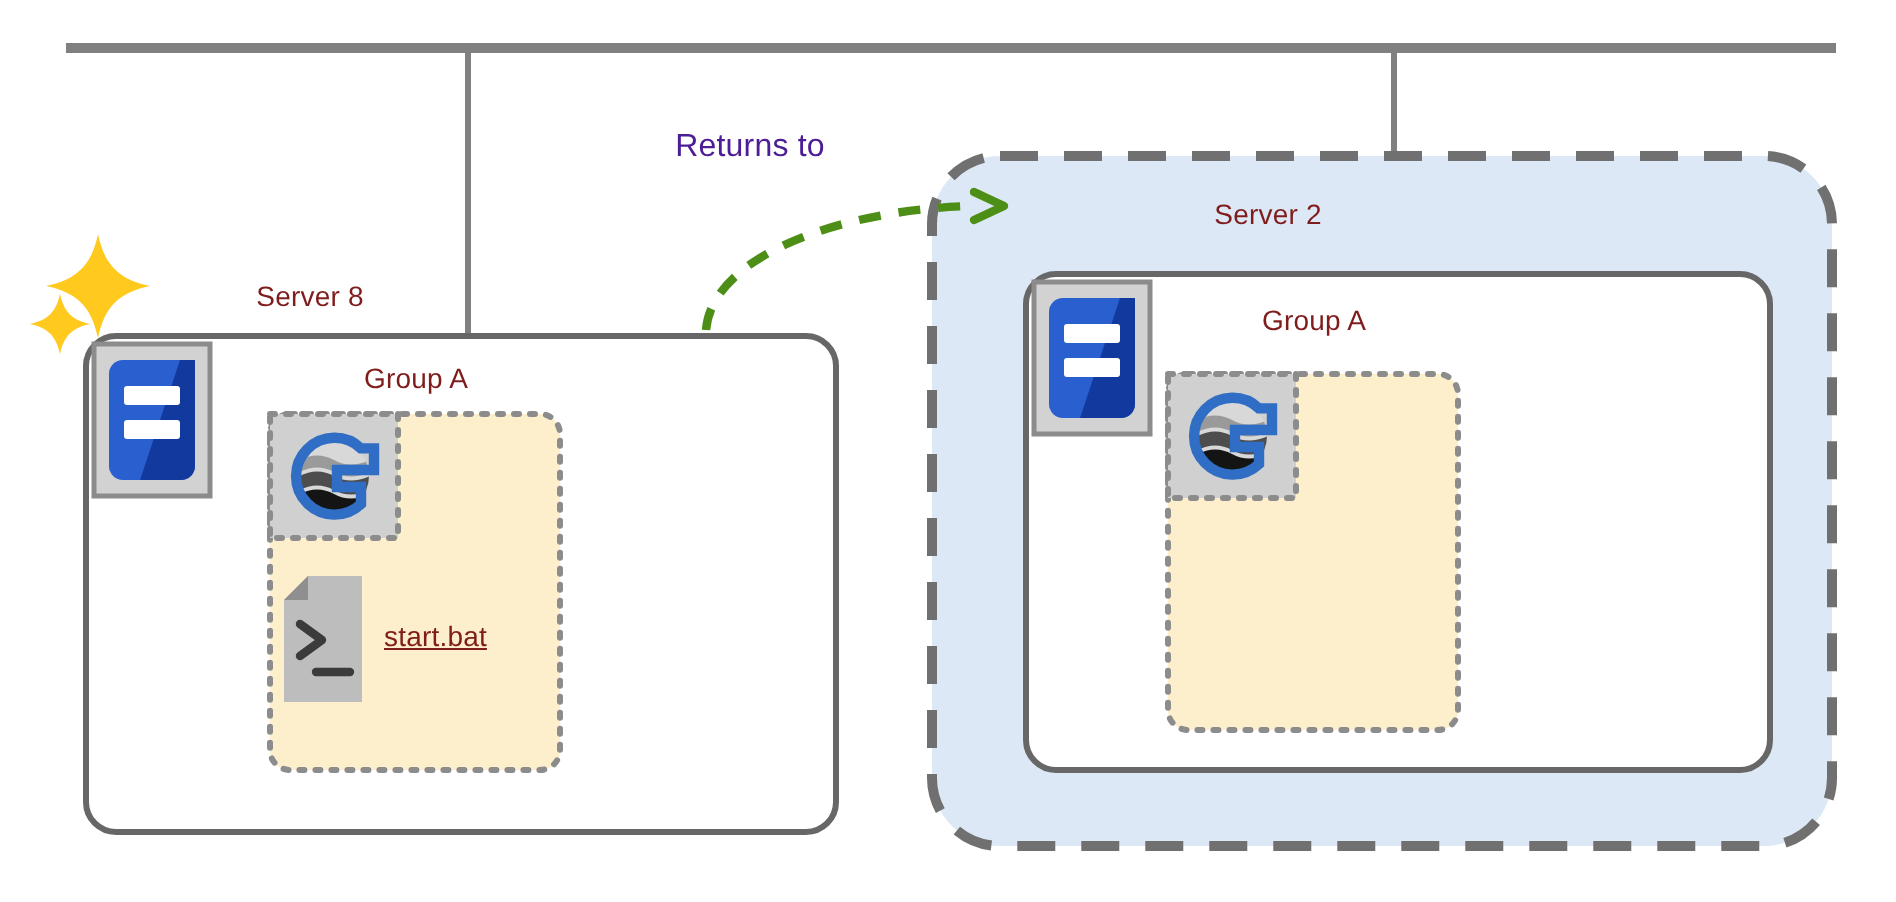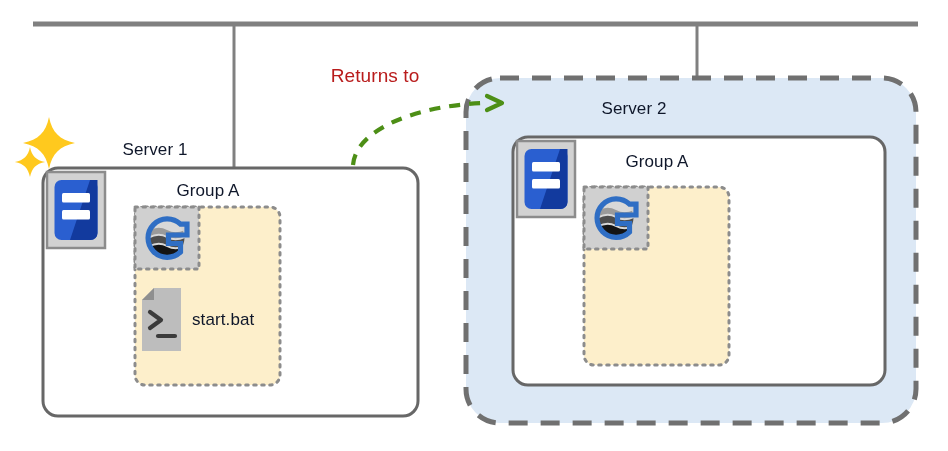--- a/index.html
+++ b/index.html
@@ -21,33 +21,33 @@
   .svg-layer {
     position: absolute;
     left: 0;
     top: 0;
     width: 948px;
     height: 451px;
   }
   .lbl {
     position: absolute;
     font-family: "Liberation Sans", sans-serif;
-    font-size: 17px;
-    color: #0f172a;
+    font-size: 14px;
+    color: #7f1d1d;
     white-space: nowrap;
     line-height: 1.22;
     letter-spacing: 0.1px;
   }
   .lbl-center {
     text-align: center;
   }
   .lbl-arrow {
-    font-size: 19px;
+    font-size: 16px;
     text-align: center;
-    color: #b91c1c;
+    color: #4c1d95;
   }
 </style>
 </head>
 <body>
 
 <div id="canvas">
 
   <svg class="svg-layer" viewBox="0 0 948 451" xmlns="http://www.w3.org/2000/svg">
 
     <defs>
@@ -135,26 +135,26 @@
         <use href="#sparkle-4"></use>
       </g>
     </g>
 
     <g>
       <path d="M 353 165 C 356 128 420 105 485 103" fill="none" stroke="#4d8f16" stroke-width="4.2" stroke-dasharray="11,9" stroke-linecap="butt"></path>
       <path d="M 487 96 L 502 103 L 487 110" fill="none" stroke="#4d8f16" stroke-width="4.2" stroke-linecap="round" stroke-linejoin="round"></path>
     </g>
   </svg>
 
-  <div class="lbl lbl-center" style="left:105px; top:140px; width:100px;">Server 1</div>
+  <div class="lbl lbl-center" style="left:105px; top:140px; width:100px;">Server 8</div>
 
   <div class="lbl lbl-center" style="left:584px; top:99px; width:100px;">Server 2</div>
 
   <div class="lbl lbl-center" style="left:158px; top:181px; width:100px;">Group A</div>
 
   <div class="lbl lbl-center" style="left:607px; top:152px; width:100px;">Group A</div>
 
-  <div class="lbl" style="left:192px; top:310px;">start.bat</div>
+  <div class="lbl" style="left:192px; top:310px;text-decoration:underline;">start.bat</div>
 
   <div class="lbl lbl-arrow" style="left:300px; top:64px; width:150px;">Returns to</div>
 
 
 </div>
 
 </body></html>

